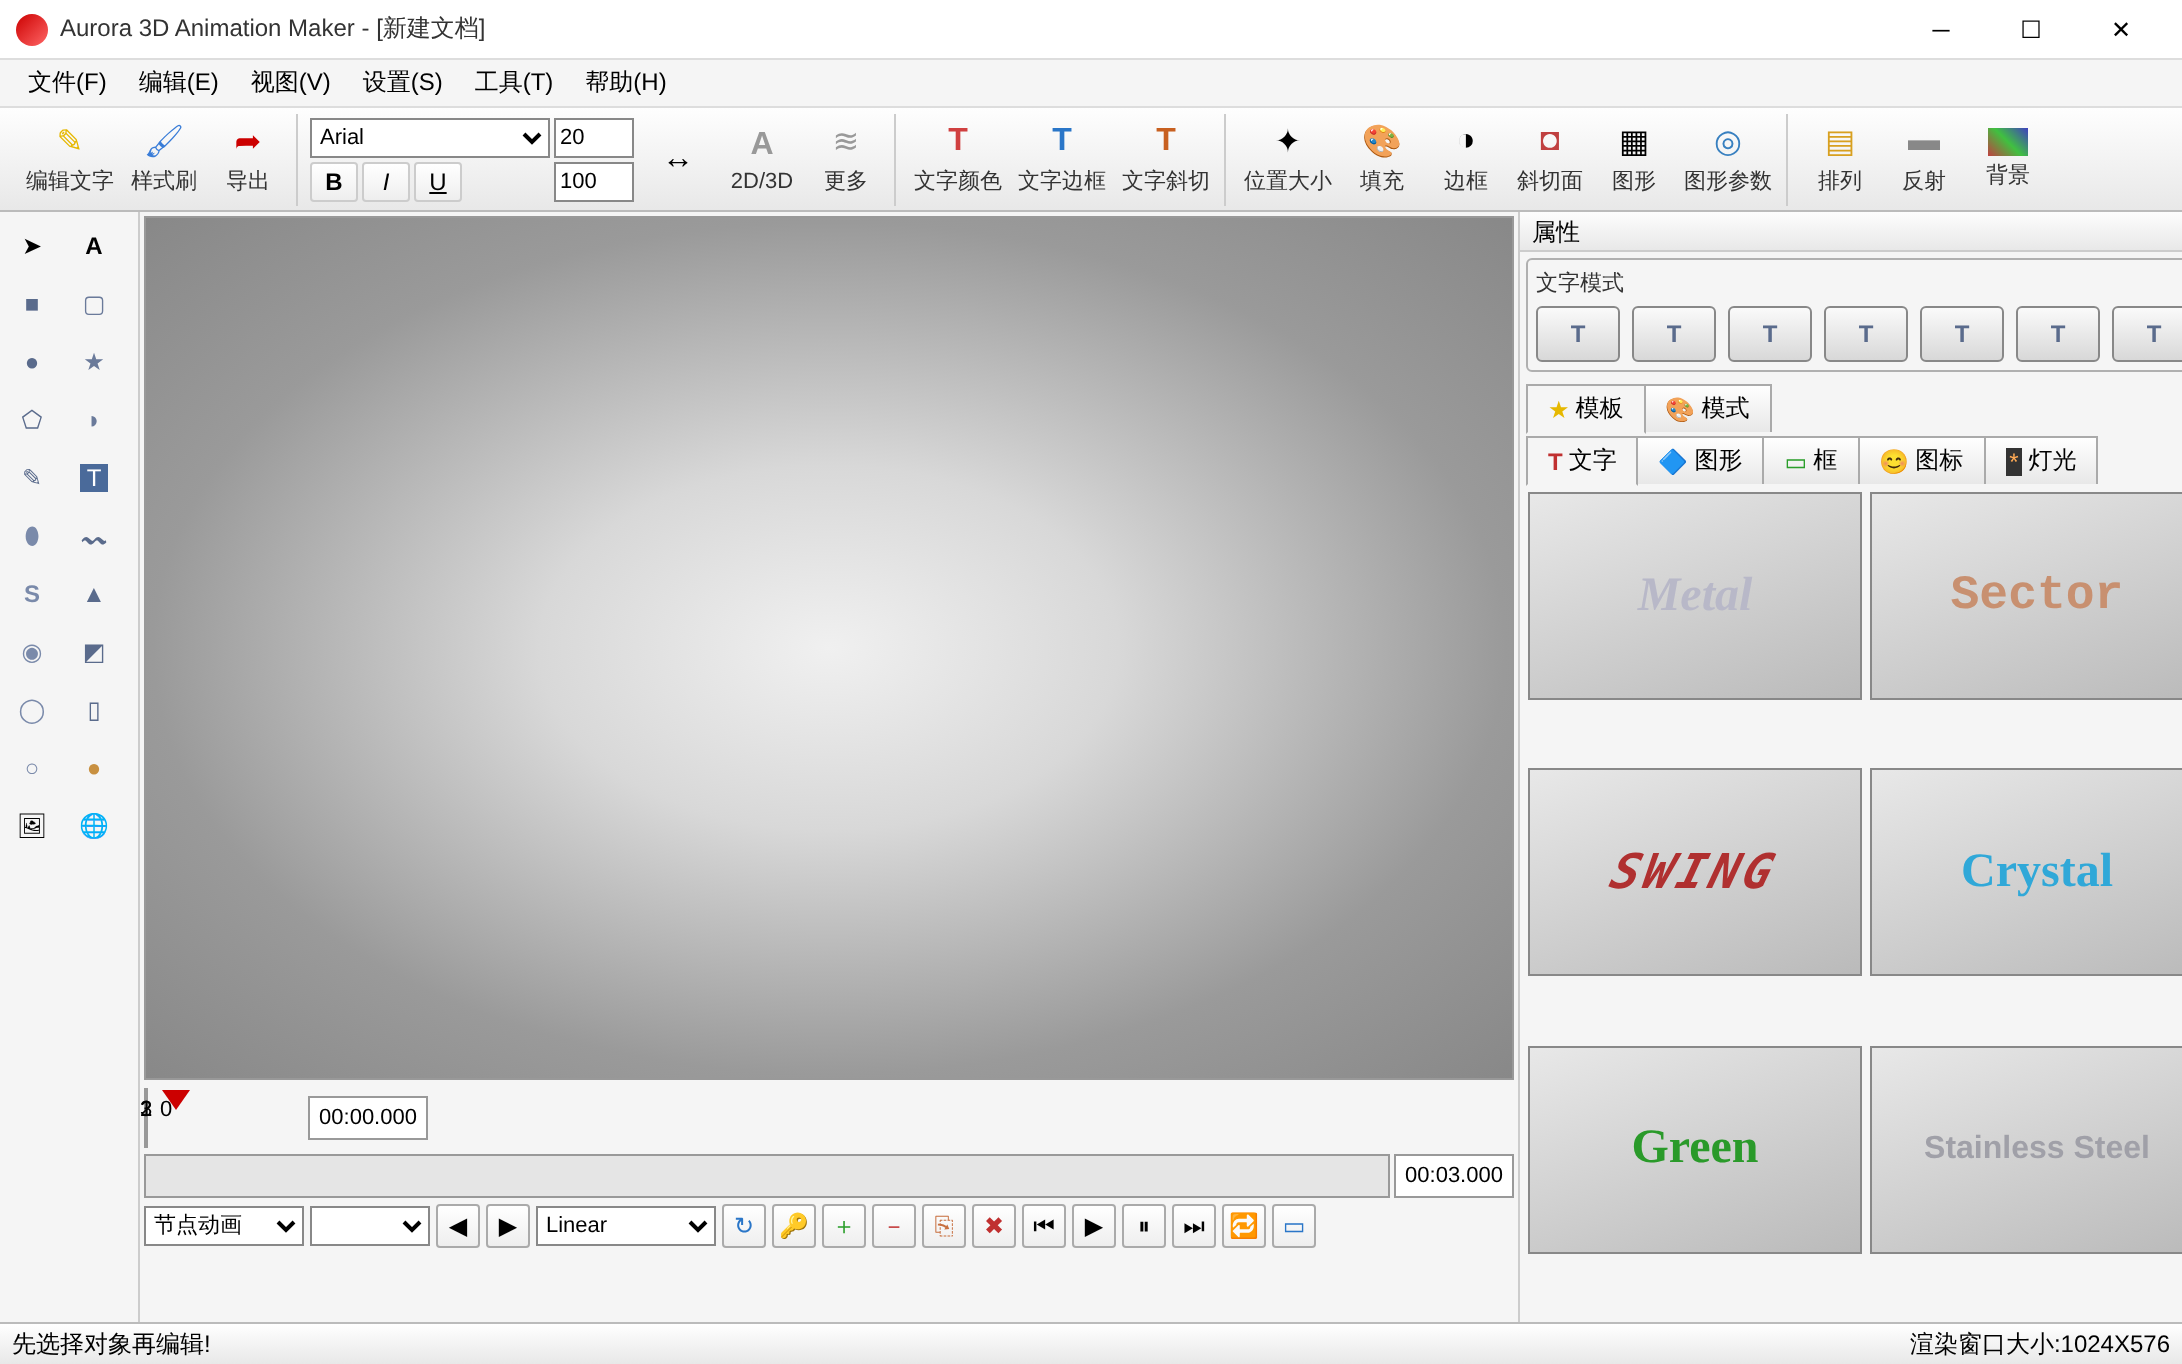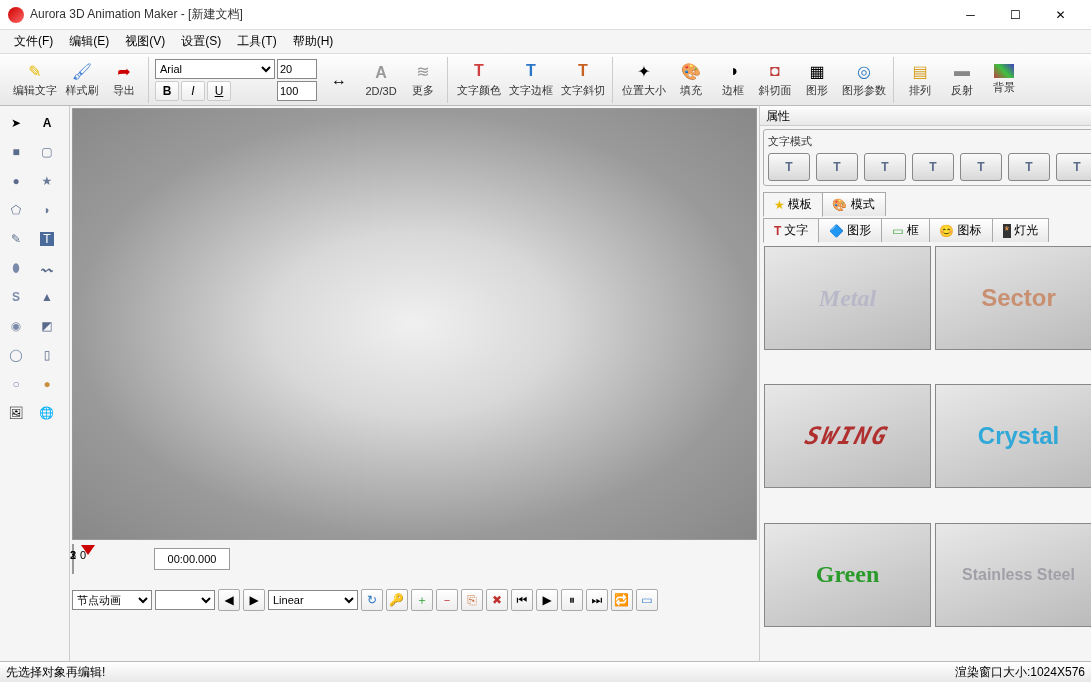--- a/index.html
+++ b/index.html
@@ -26,22 +26,22 @@
 .ltool { width: 28px; height: 26px; display: flex; align-items: center; justify-content: center; cursor: pointer; border: 1px solid transparent; border-radius: 2px; }
 
 .center { flex: 1; display: flex; flex-direction: column; background: #f5f5f5; }
 .canvas { height: 432px; margin: 2px; background: radial-gradient(ellipse at center, #f0f0f0 0%, #d8d8d8 30%, #9a9a9a 70%, #888 100%); border: 1px solid #999; }
 .timeline { margin: 2px; display: flex; flex-direction: column; gap: 3px; }
 .ruler { height: 30px; border: 1px solid #999; background: #fff; position: relative; margin-right: 78px; }
 .ruler .tlabel { position: absolute; bottom: 12px; font-size: 11px; transform: translateX(-50%); }
 .ruler .playhead { position: absolute; top: 0; left: 8px; width: 14px; height: 10px; background: #c00; clip-path: polygon(0 0, 100% 0, 50% 100%); }
 .trackrow { display: flex; align-items: center; gap: 2px; }
 .track { flex: 1; height: 22px; border: 1px solid #999; background: #e5e5e5; }
-.tcode { width: 76px; height: 22px; border: 1px solid #999; background: #fff; display: flex; align-items: center; justify-content: center; font-size: 11px; }
-.tcontrols { display: flex; align-items: center; gap: 3px; margin-top: 12px; }
+.tcode { width: 60px; height: 22px; border: 1px solid #999; background: #fff; display: flex; align-items: center; justify-content: center; font-size: 11px; }
+.tcontrols { display: flex; align-items: center; gap: 3px; margin-top: 0; }
 .tsbtn { width: 22px; height: 22px; border: 1px solid #aaa; background: linear-gradient(#fff,#eee); border-radius: 2px; display: flex; align-items: center; justify-content: center; cursor: pointer; font-size: 12px; }
 
 .rightpanel { width: 332px; background: #f5f5f5; border-left: 1px solid #ccc; display: flex; }
 .rpmain { flex: 1; display: flex; flex-direction: column; }
 .rptitle { height: 20px; background: linear-gradient(#fdfdfd,#e8e8e8); border-bottom: 1px solid #ccc; padding: 2px 6px; }
 .rpgroup { border: 1px solid #b0b0b0; margin: 3px; border-radius: 3px; padding: 4px; }
 .rpgroup .glabel { font-size: 11px; color: #333; margin-bottom: 4px; }
 .modebtns { display: flex; gap: 6px; }
 .modebtn { width: 42px; height: 28px; border: 1px solid #888; border-radius: 3px; background: linear-gradient(#fafafa,#d8d8d8); display: flex; align-items: center; justify-content: center; cursor: pointer; }
 .tab { padding: 3px 10px; border: 1px solid #aaa; border-bottom: none; background: linear-gradient(#fff,#e8e8e8); margin-right: -1px; cursor: pointer; display: flex; align-items: center; gap: 3px; }
@@ -255,20 +255,24 @@
     <div class="timeline">
       <div class="trackrow">
         <div class="ruler">
           <div class="playhead"></div>
           <span class="tlabel" style="left:10px">0</span>
           <span class="tlabel" style="left:33%">1</span>
           <span class="tlabel" style="left:66%">2</span>
           <span class="tlabel" style="left:98%">3</span>
         </div>
         <div class="tcode">00:00.000</div>
+      </div>
+      <div class="trackrow">
+        <div class="track"></div>
+        <div class="tcode">00:03.000</div>
       </div>
       <div class="tcontrols">
         <select style="width:80px"><option>节点动画</option></select>
         <select style="width:60px"><option></option></select>
         <span class="tsbtn">◀</span>
         <span class="tsbtn">▶</span>
         <select style="width:90px"><option>Linear</option></select>
         <span class="tsbtn" style="color:#2a76c8">↻</span>
         <span class="tsbtn" style="color:#c8a020">🔑</span>
         <span class="tsbtn" style="color:#2a9e2a">＋</span>
@@ -344,27 +348,27 @@
         <div class="tab">
             <span style="background:#333;color:#fa5;padding:0 2px">*</span>
             <span>灯光</span>
           </div>
       </div>
       <div class="thumbgrid">
         <div class="thumb">
             <span class="thumbtxt" style="color:#b8b8c8;font-style:italic;font-family:cursive">Metal</span>
           </div>
         <div class="thumb">
-            <span class="thumbtxt" style="color:#c89070;font-family:Liberation Sans, sans-serif">Sector</span>
+            <span class="thumbtxt" style="color:#c89070;font-family:Liberation Mono, monospace">Sector</span>
           </div>
         <div class="thumb">
             <span class="thumbtxt" style="color:#b03030;font-style:italic;letter-spacing:2px;font-family:monospace;transform:skewX(-15deg)">SWING</span>
           </div>
         <div class="thumb">
-            <span class="thumbtxt" style="color:#30a8d8;font-family:Liberation Sans, sans-serif">Crystal</span>
+            <span class="thumbtxt" style="color:#30a8d8;font-family:Liberation Serif, serif">Crystal</span>
           </div>
         <div class="thumb">
             <span class="thumbtxt" style="color:#2a9a2a;font-family:Impact">Green</span>
           </div>
         <div class="thumb">
             <span class="thumbtxt" style="color:#a0a0a8;font-size:16px;text-align:center;line-height:1">Stainless Steel</span>
           </div>
       </div>
     </div>
     <div class="sidetabs">

